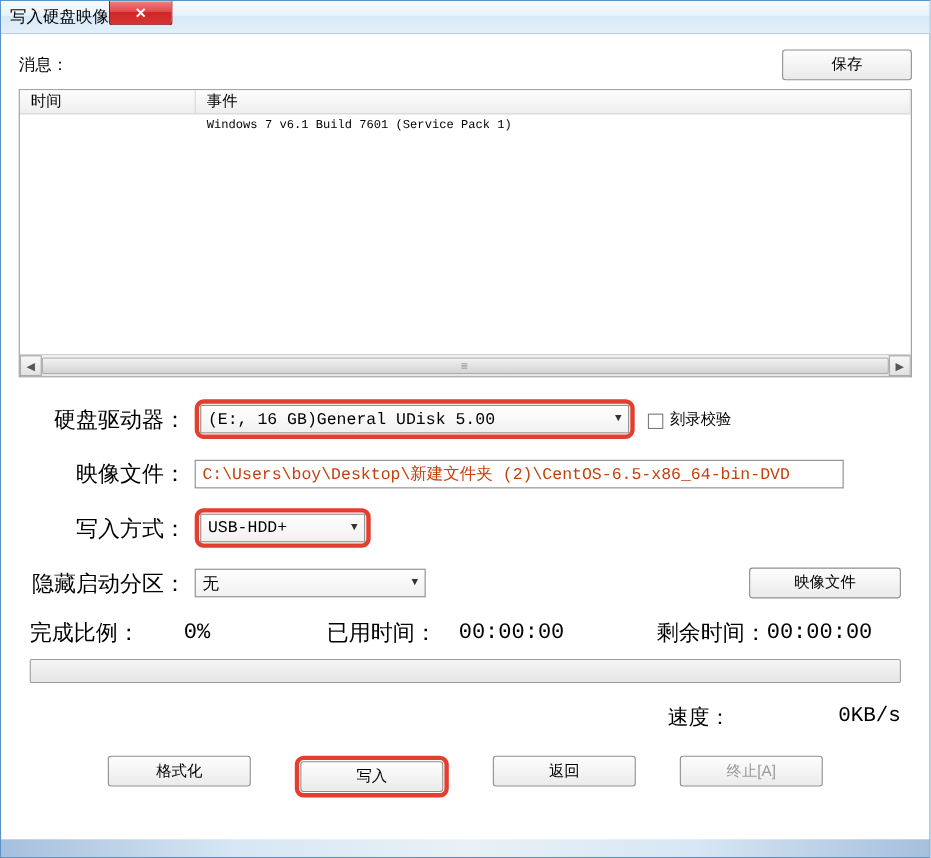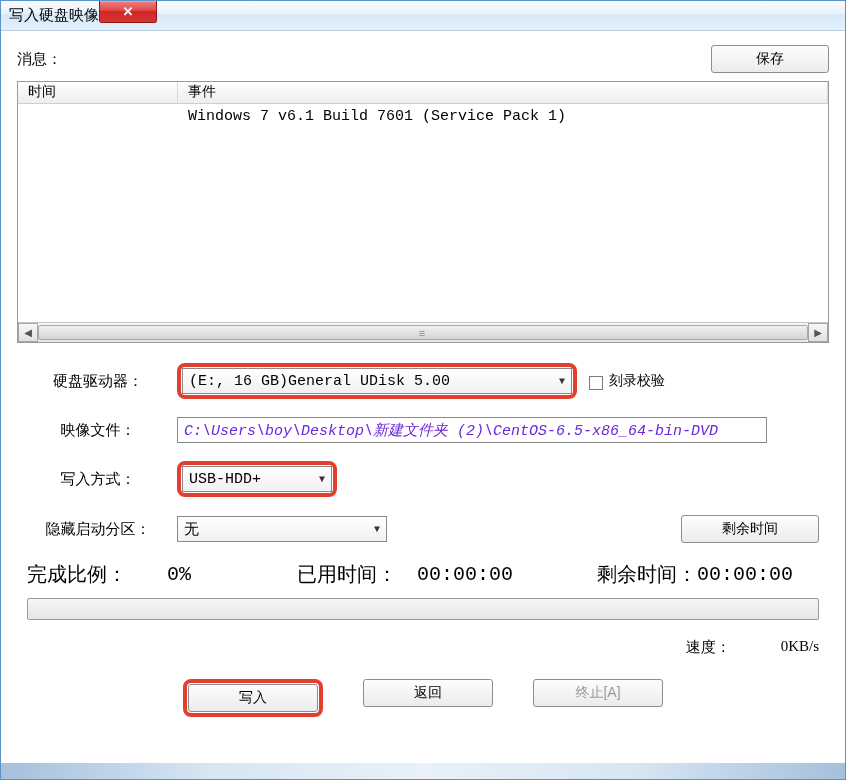--- a/index.html
+++ b/index.html
@@ -73,21 +73,21 @@
   background: linear-gradient(to bottom,#fdfdfd,#eee);
   border-bottom: 1px solid #d0d0d0;
   font-size: 14px;
   align-items: flex-end;
 }
 .log-header > div { padding: 2px 10px; border-right: 1px solid #d8d8d8; }
 .col-time { width: 160px; }
 .col-event { flex: 1; }
 .log-body {
   font-family: "NSimSun","SimSun",monospace;
-  font-size: 15px;
+  font-size: 11px;
   padding: 4px 0;
   height: calc(100% - 22px - 20px);
   overflow: hidden;
 }
 .log-row { display: flex; }
 .log-row .c1 { width: 160px; padding-left:10px; }
 .log-row .c2 { flex:1; padding-left:10px; font-family:"Courier New",monospace; }
 .hscroll {
   position:absolute; bottom:0; left:0; right:0; height:20px;
   background: linear-gradient(to bottom,#f6f6f6,#e6e6e6);
@@ -105,35 +105,35 @@
   background:linear-gradient(to bottom,#f1f1f1,#d4d4d4);
   border:1px solid #aaa; border-radius:2px;
   display:flex;align-items:center;justify-content:center;color:#888;font-size:11px;letter-spacing:2px;
 }
 
 .form-area { padding: 20px 10px 0 10px; }
 .form-row {
   display:flex; align-items:center; margin-bottom:18px;
 }
 .form-label {
-  width: 150px; text-align:center; padding-right:8px; font-size:15px;
+  width: 150px; text-align:right; padding-right:8px; font-size:20px;
 }
 .select, .text-input {
   height:24px;
   border:1px solid #8a8a8a;
   background:linear-gradient(to bottom,#fff,#f1f1f1);
   font-family:"Courier New","NSimSun",monospace; font-size:15px;
   padding:12px 6px;
   display:flex;align-items:center;justify-content:space-between;gap:15px;
 }
 .select .caret { font-size:10px; color:#333; margin-left:6px; }
 .text-input {
-  background:#fff; color:#6d28d9;
+  background:#fff; color:#c2410c;
   font-family:"Courier New",monospace;
-  overflow:hidden; white-space:nowrap;font-style:italic;
+  overflow:hidden; white-space:nowrap;
 }
 .drive-select { width:390px; }
 .checkbox-wrap { display:flex;align-items:flex-end;margin-left:12px; }
 .checkbox-box { width:14px;height:14px;border:1px solid #7a7a7a;background:#fff;margin-right:6px; }
 .image-input { width:590px; }
 .write-select { width:150px; }
 .hide-select { width:210px; }
 .right-btn { margin-left:auto; }
 .btn-wide { min-width:138px; }
 
@@ -155,24 +155,24 @@
 .pl-l3 { width:100px; }
 .pl-v3 { flex:1; text-align:left; font-family:"Courier New",monospace; }
 
 .progress-bar {
   height:22px; border:1px solid #9a9a9a;
   background:linear-gradient(to bottom,#f5f5f5,#e6e6e6);
   border-radius:2px;
 }
 .speed-row {
   display:flex; justify-content:flex-end; margin-top:18px; margin-bottom:22px;
-  font-size:15px;
+  font-size:19px;
 }
 .speed-row .sl { margin-right:50px; }
-.speed-row .sv { font-family:Liberation Serif, serif; }
+.speed-row .sv { font-family:Liberation Mono, monospace;margin-left:48px; }
 
 .bottom-buttons {
   display:flex; justify-content:center; gap:40px;
 }
 .btn-bottom { min-width:130px; }
 
 .footer-shadow {
   position:absolute; bottom:0; left:0; right:0; height:16px;
   background:linear-gradient(to right,#5d8bc0,#b6d2ea,#d8e5f2,#b6d2ea,#5d8bc0);
   opacity:0.55;
@@ -247,41 +247,42 @@
         </div>
       </div>
 
       <div class="form-row">
         <div class="form-label">隐藏启动分区：</div>
         <div class="select hide-select">
           <span>无</span>
           <span class="caret">▼</span>
         </div>
         <div class="right-btn">
-          <button class="btn btn-wide">剩余时间</button>
+          <button class="btn btn-wide">映像文件</button>
         </div>
       </div>
 
       <div class="progress-labels">
         <div class="pl-l1">完成比例：</div>
         <div class="pl-v1">0%</div>
         <div class="pl-l2">已用时间：</div>
         <div class="pl-v2">00:00:00</div>
         <div class="pl-l3">剩余时间：</div>
         <div class="pl-v3">00:00:00</div>
       </div>
 
       <div class="progress-bar"></div>
 
       <div class="speed-row">
         <div class="sl">速度：</div>
         <div class="sv">0KB/s</div>
       </div>
 
       <div class="bottom-buttons">
+        <button class="btn btn-bottom">格式化</button>
         <div class="highlight-red">
           <button class="btn btn-bottom">写入</button>
         </div>
         <button class="btn btn-bottom">返回</button>
         <button class="btn btn-bottom" disabled="">终止[A]</button>
       </div>
 
     </div>
   </div>
 

